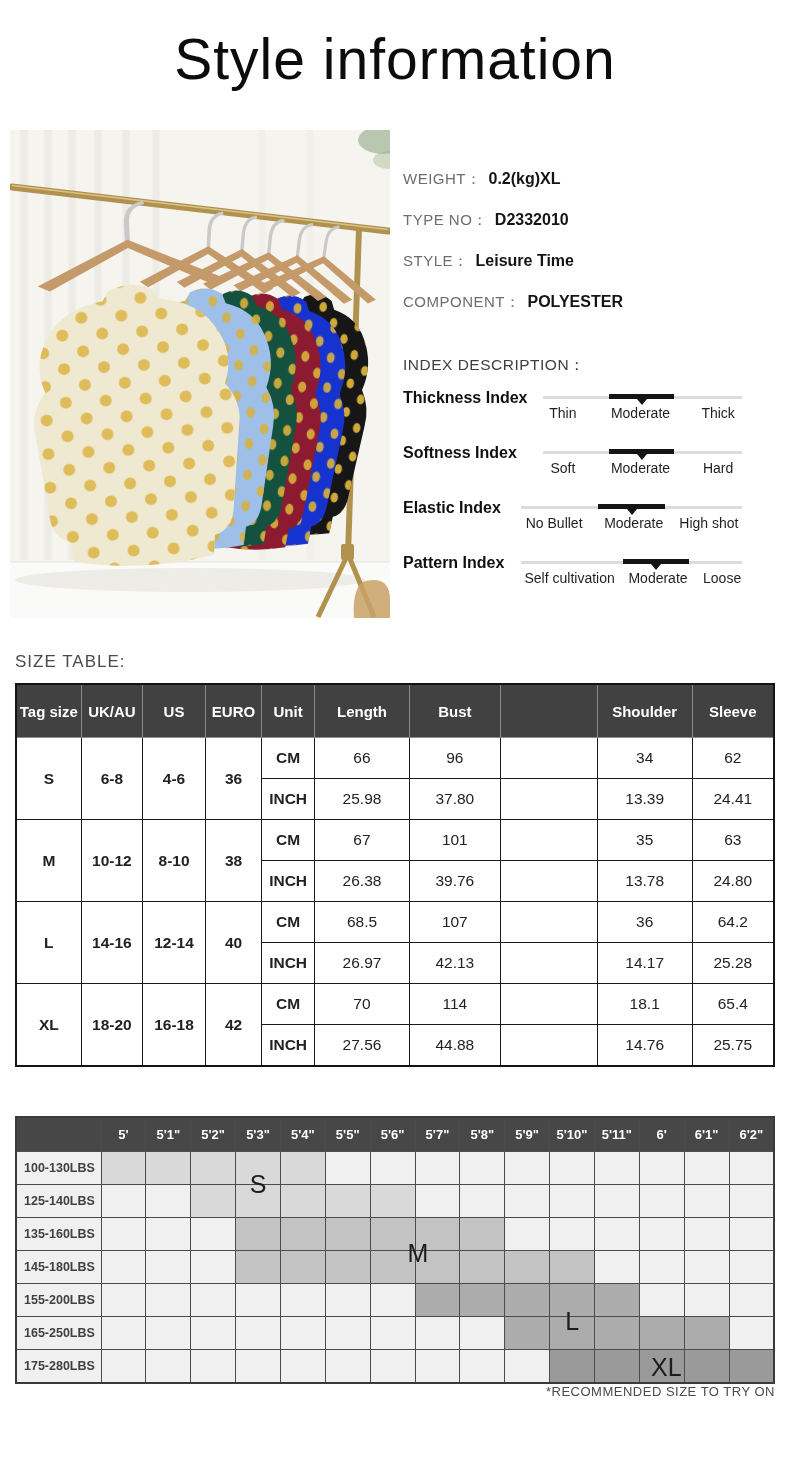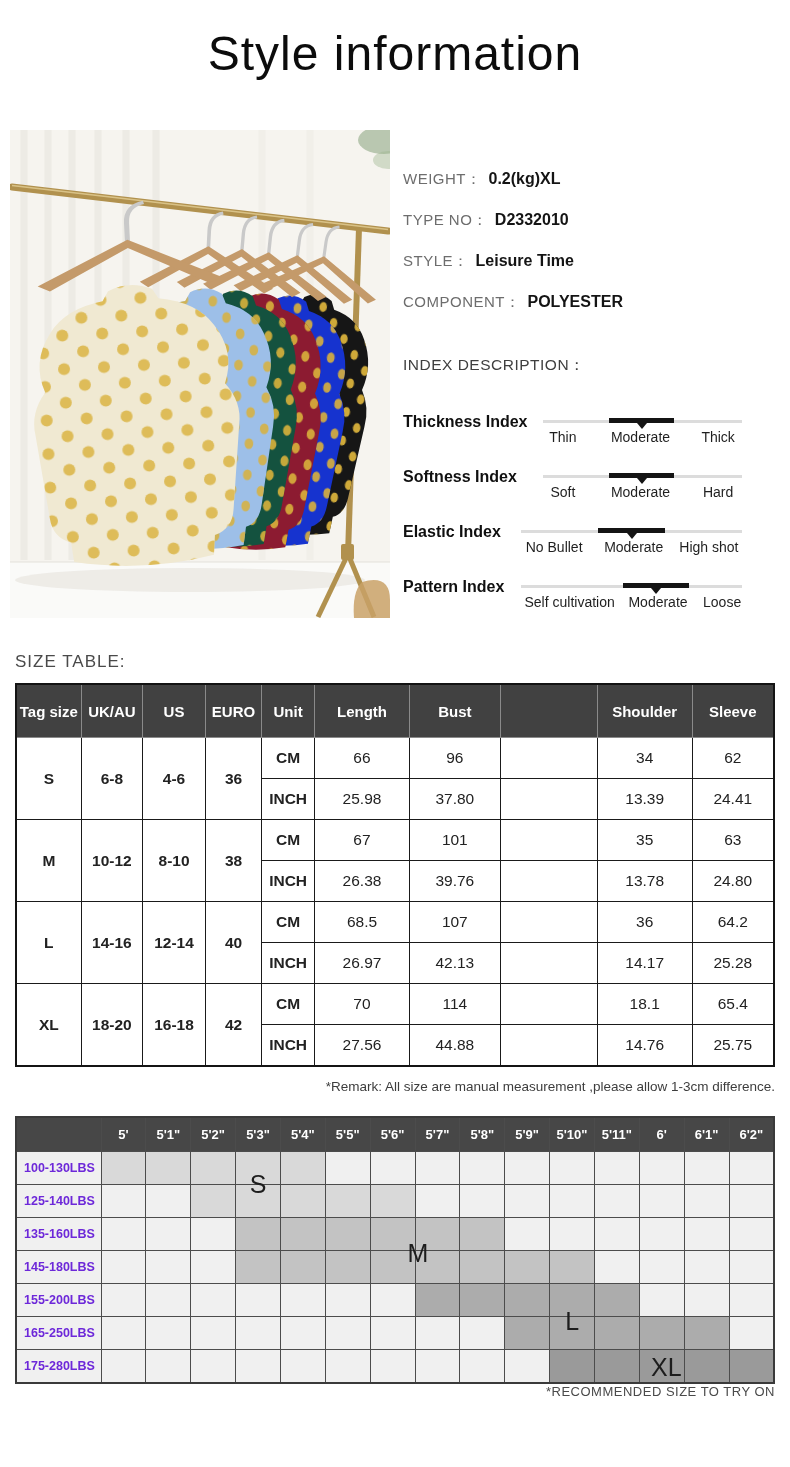--- a/index.html
+++ b/index.html
@@ -1,25 +1,25 @@
 <!DOCTYPE html>
 <html style="--header-bg: #414141; --suggest-header-bg: #474747; --cell-bg: #f0f0f0; --track: #dcdcdc; --segment: #141414;"><head>
 <meta charset="utf-8">
 <style>
   html,body{margin:0;padding:0;background:#fff;}
   body{font-family:"Liberation Sans", sans-serif;}
   .page{position:relative;width:790px;height:1467px;background:#fff;overflow:hidden;}
   .title{position:absolute;top:26px;left:0;width:100%;text-align:center;margin:0;
-         font-size:48px;font-weight:500;color:#0c0c0c;letter-spacing:1px;}
+         font-size:57px;font-weight:500;color:#0c0c0c;letter-spacing:1px;}
   .photo{position:absolute;left:10px;top:130px;width:380px;height:488px;overflow:hidden;}
   .right-col{position:absolute;left:403px;top:168px;width:377px;}
   .spec-row{margin-bottom:19px;font-size:15px;line-height:22px;}
   .spec-label{color:#6d6d6d;letter-spacing:.5px;}
   .spec-value{color:#141414;font-weight:700;font-size:16px;margin-left:7px;}
-  .index-heading{margin-top:42px;margin-bottom:32px;color:#3f3f3f;font-size:15.5px;letter-spacing:.5px;}
+  .index-heading{margin-top:42px;margin-bottom:8px;color:#3f3f3f;font-size:15.5px;letter-spacing:.5px;}
   .index-row{display:flex;margin-bottom:9px;}
   .index-name{width:140px;flex:none;font-weight:700;font-size:16px;color:#101010;padding-top:5px;}
   .scale{position:relative;height:46px;flex:1;margin-right:38px;}
   .scale-b{margin-left:-22px;}
   .track{position:absolute;top:12px;left:0;right:0;height:3px;background:var(--track,#dcdcdc);}
   .seg{position:absolute;top:10px;height:5px;background:var(--segment,#141414);}
   .caret{position:absolute;top:15px;width:0;height:0;border-left:5px solid transparent;
          border-right:5px solid transparent;border-top:6px solid var(--segment,#141414);
          transform:translateX(-50%);}
   .scale-label{position:absolute;top:21px;transform:translateX(-50%);font-size:14px;color:#1f1f1f;white-space:nowrap;}
@@ -35,21 +35,21 @@
   .tag-cell{font-size:17px;font-weight:700;color:#0f0f0f;}
   .dim-cell{font-size:16px;font-weight:700;color:#161616;}
   .unit-cell{font-weight:700;font-size:13.5px;color:#101010;}
   .num-cell{font-size:15.5px;color:#2b2b2b;}
   .remark{text-align:right;font-size:13.5px;color:#3d3d3d;margin-top:12px;}
   .suggestion-wrap{position:relative;width:760px;}
   .suggestion-table{width:760px;border-collapse:collapse;table-layout:fixed;border:2px solid #3a3a3a;}
   .suggestion-table th,.suggestion-table td{border:1px solid #4c4c4c;}
   .suggestion-table thead th{background:var(--suggest-header-bg,#474747);color:#fff;font-size:13px;
                              font-weight:700;height:31px;text-align:center;}
-  .wlabel{background:var(--cell-bg,#f0f0f0);font-size:12.5px;font-weight:700;color:#6d28d9;
+  .wlabel{background:var(--cell-bg,#f0f0f0);font-size:12.5px;font-weight:700;color:#404040;
           text-align:left;padding-left:7px;height:30px;}
   .cell{height:30px;}
   .letter-overlay{position:absolute;left:0;top:0;right:0;bottom:0;pointer-events:none;}
   .size-letter{position:absolute;transform:translate(-50%,-50%);font-size:25px;color:#1d1d1d;}
   .footer-note{text-align:right;font-size:13px;color:#4a4a4a;letter-spacing:.5px;}
 </style>
 </head>
 <body>
 
 <div class="page">
@@ -294,21 +294,20 @@
           <tr>
             <td class="unit-cell">INCH</td>
             <td class="num-cell">27.56</td>
             <td class="num-cell">44.88</td>
             <td class="num-cell"></td>
             <td class="num-cell">14.76</td>
             <td class="num-cell">25.75</td>
           </tr>
         </tbody>
     </table>
-    <div class="remark">*Remark: All size are manual measurement ,please allow 1-3cm difference.</div>
   </div>
 
   <div class="section suggestion-section">
     <div class="suggestion-wrap">
       <table class="suggestion-table">
         <colgroup>
           <col style="width:85px">
             <col>
             <col>
             <col>

